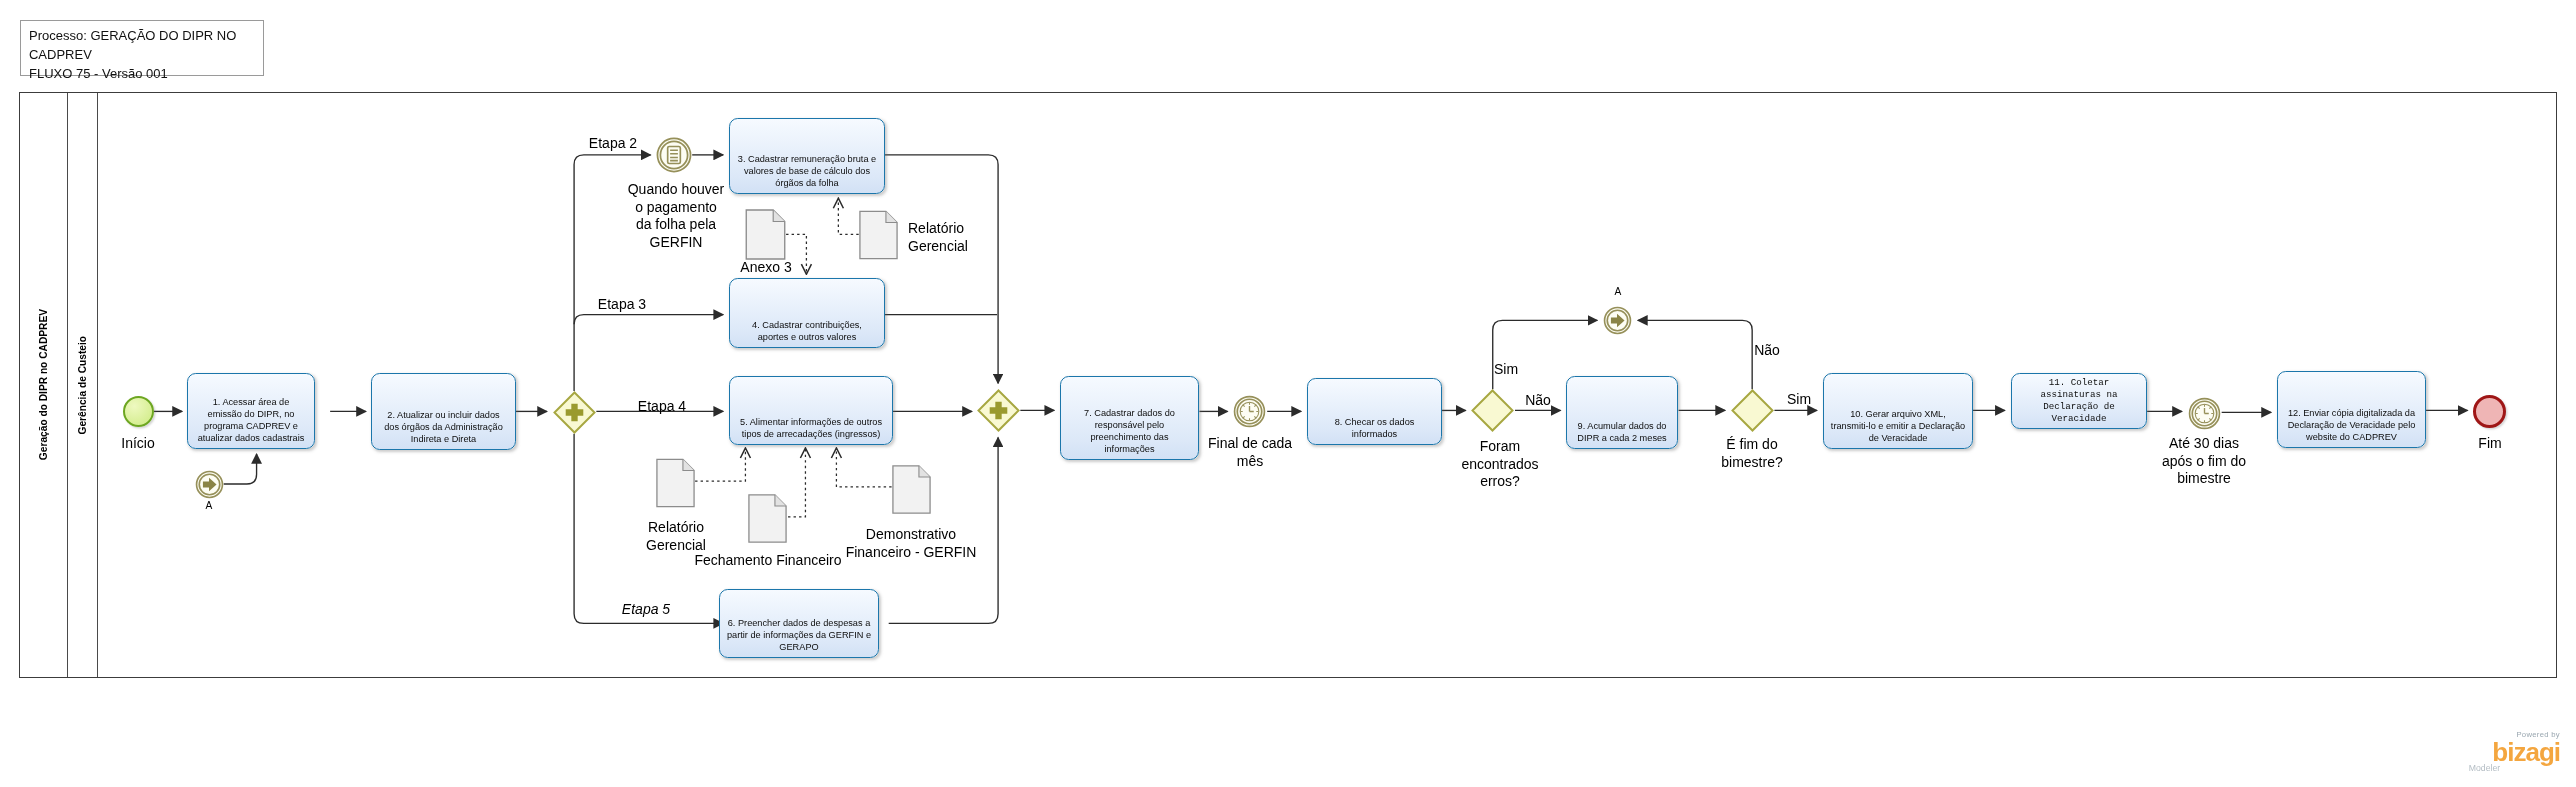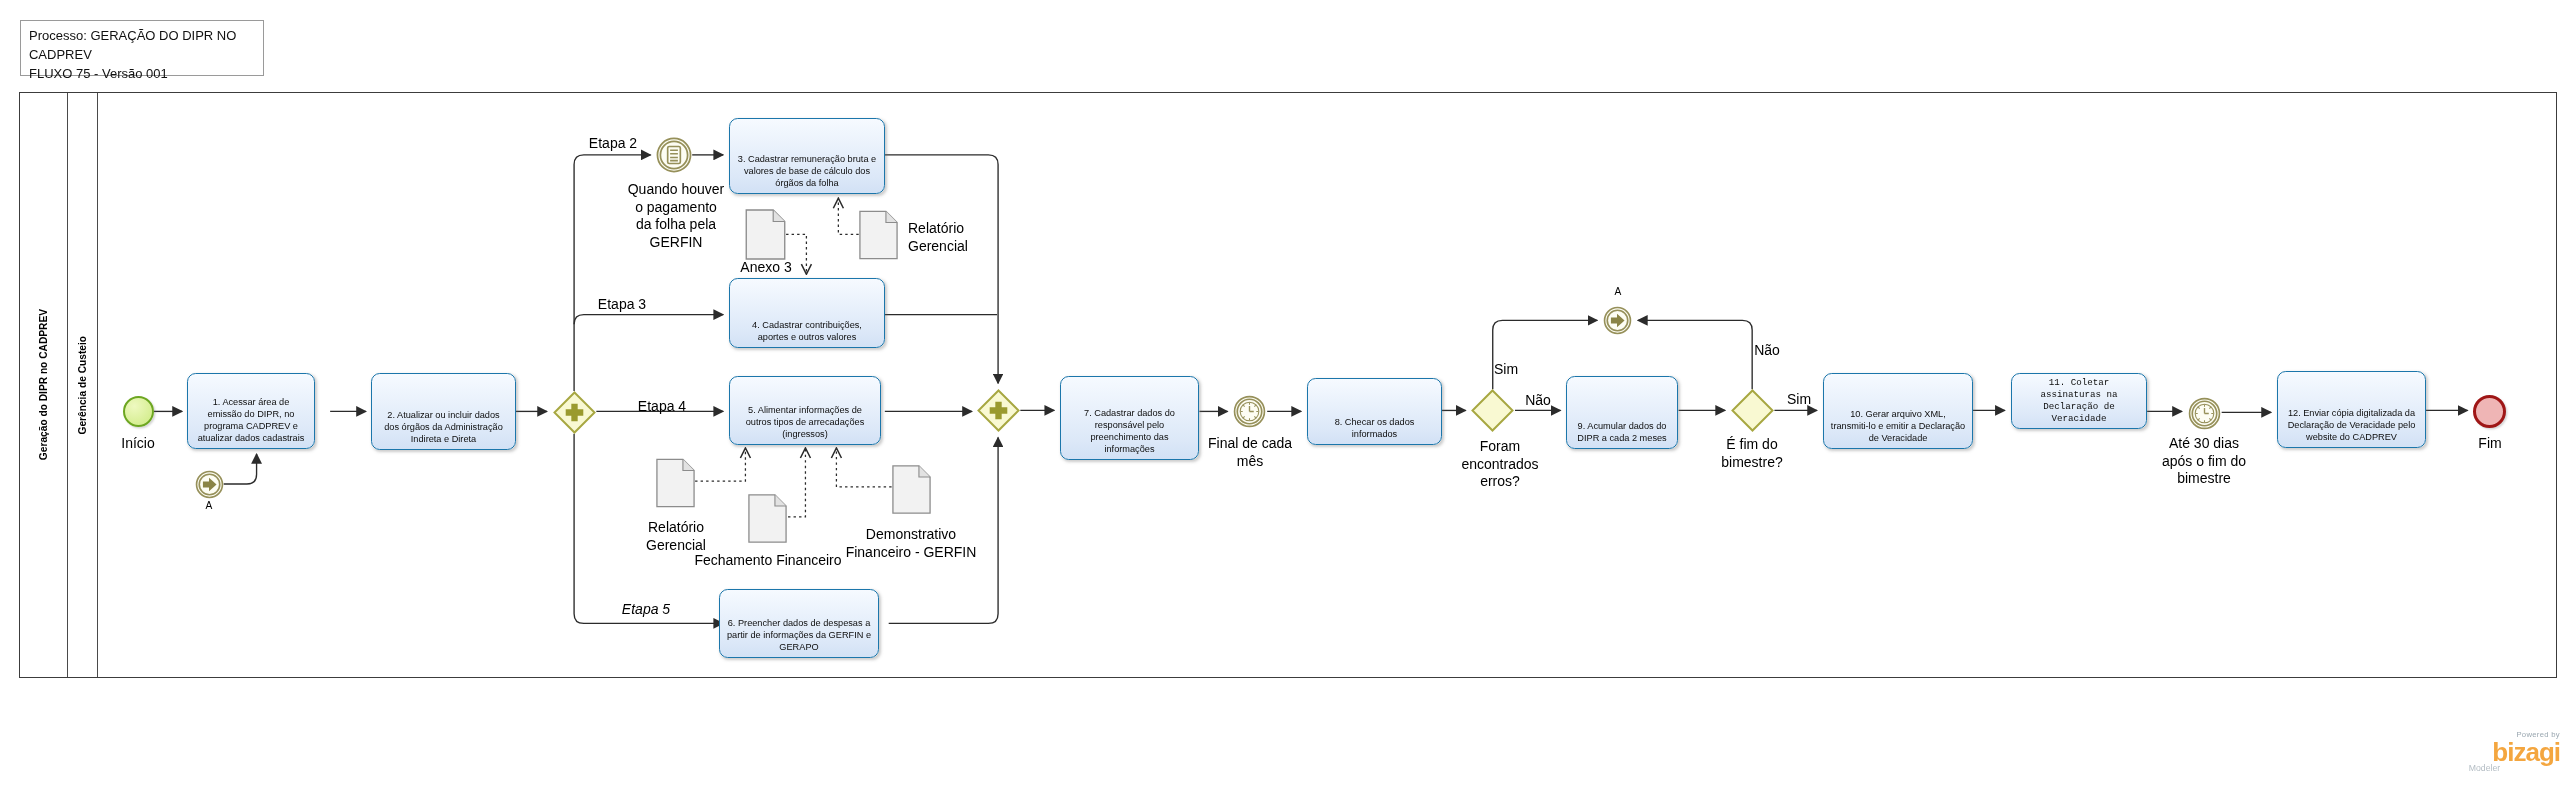--- a/index.html
+++ b/index.html
@@ -209,21 +209,21 @@
     </div>
   <div class="task" style="left:371px;top:373px;width:145px;height:77px;">
       <span>2. Atualizar ou incluir dados dos órgãos da Administração Indireta e Direta</span>
     </div>
   <div class="task" style="left:729px;top:118px;width:156px;height:76px;">
       <span>3. Cadastrar remuneração bruta e valores de base de cálculo dos órgãos da folha</span>
     </div>
   <div class="task" style="left:729px;top:278px;width:156px;height:70px;">
       <span>4. Cadastrar contribuições, aportes e outros valores</span>
     </div>
-  <div class="task" style="left:729px;top:376px;width:152px;height:69px;">
+  <div class="task" style="left:729px;top:376px;width:164px;height:69px;">
       <span>5. Alimentar informações de outros tipos de arrecadações (ingressos)</span>
     </div>
   <div class="task" style="left:719px;top:589px;width:160px;height:69px;">
       <span>6. Preencher dados de despesas a partir de informações da GERFIN e GERAPO</span>
     </div>
   <div class="task" style="left:1060px;top:376px;width:139px;height:84px;">
       <span>7. Cadastrar dados do responsável pelo preenchimento das informações</span>
     </div>
   <div class="task" style="left:1307px;top:378px;width:135px;height:67px;">
       <span>8. Checar os dados informados</span>

